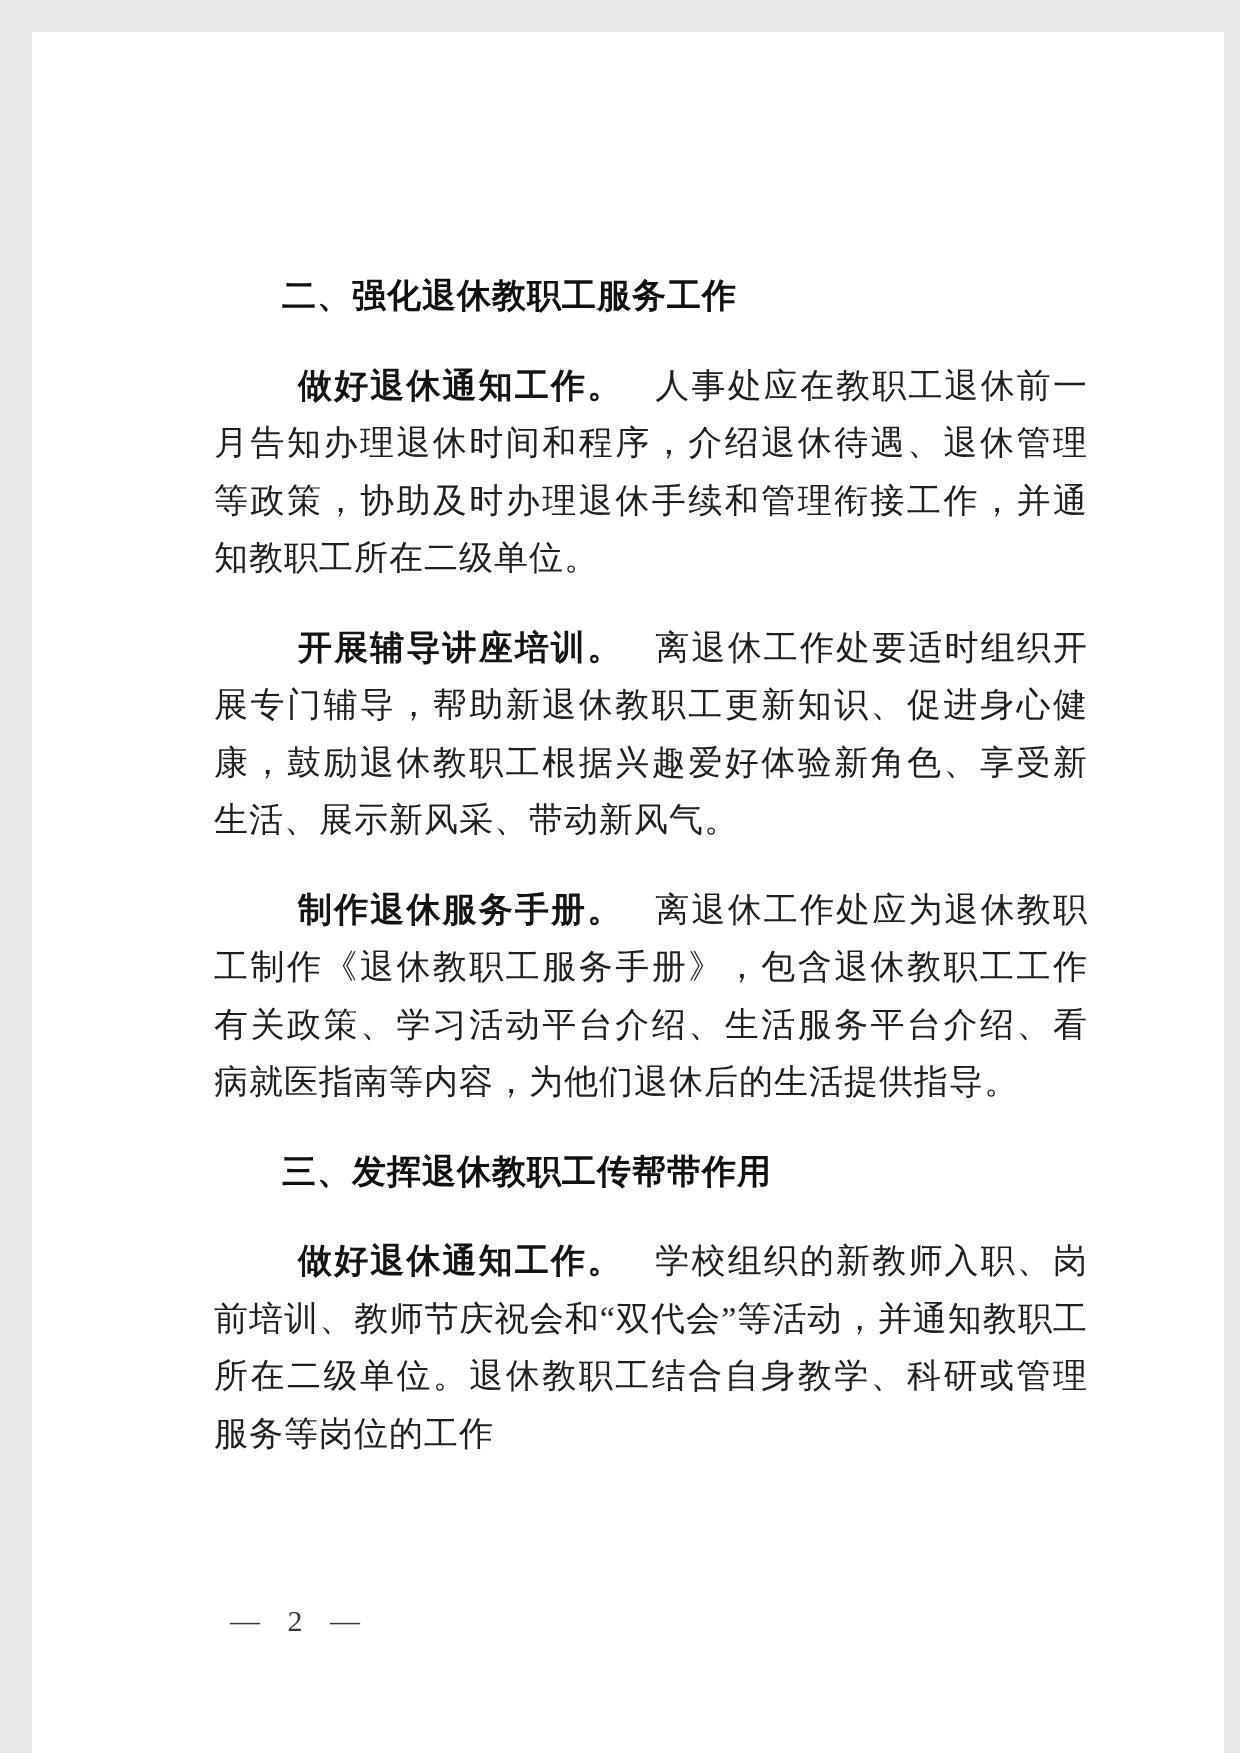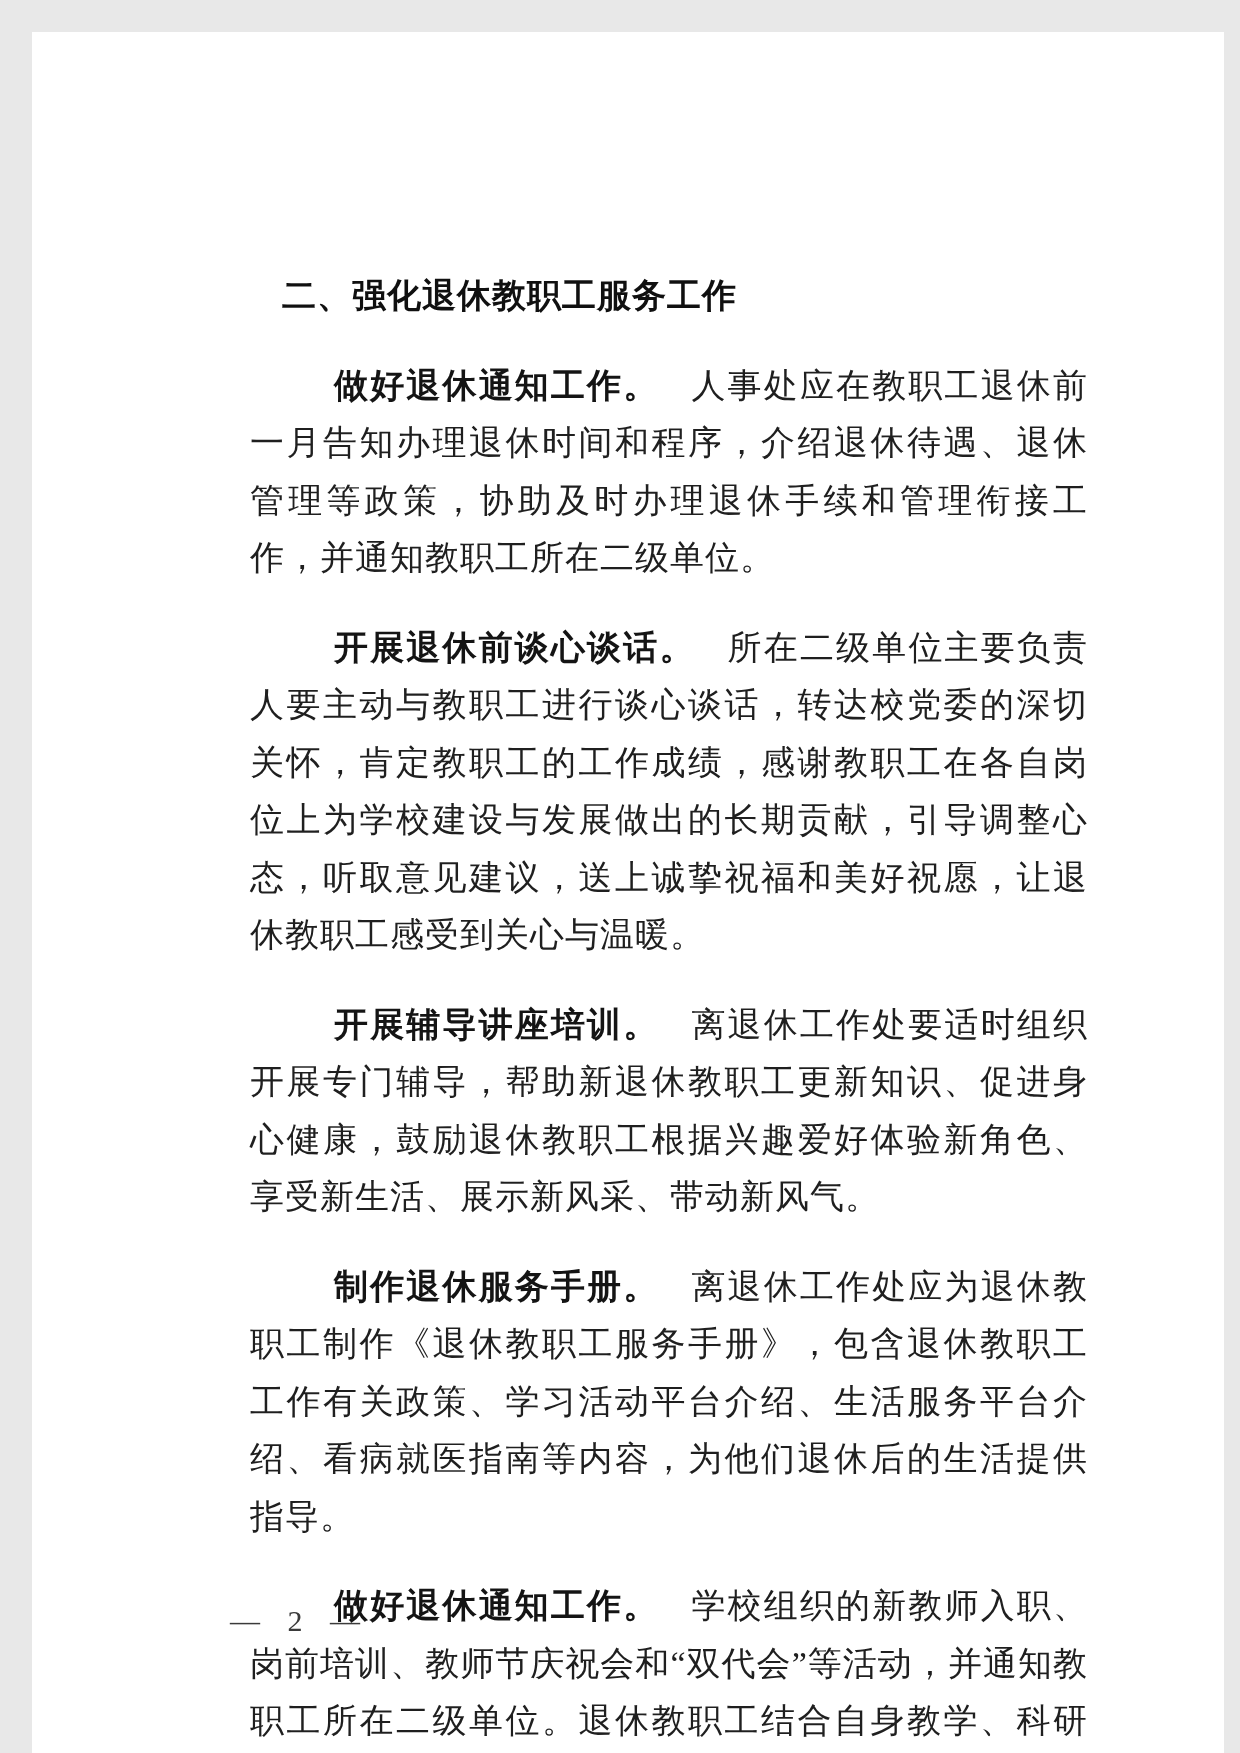--- a/index.html
+++ b/index.html
@@ -27,21 +27,20 @@
   }
   .heading {
     font-family: "Liberation Sans", sans-serif;
     font-weight: 700;
     color: #101010;
     letter-spacing: 1px;
   }
   .para {
     text-align: justify;
     letter-spacing: 1px;
-    margin-left: 36px;
   }
   .lead {
     font-weight: 700;
     color: #141414;
   }
   .page-number {
     position: absolute;
     left: 182px;
     top: 1556px;
     font-size: 30px;
@@ -52,23 +51,23 @@
 </style>
 </head>
 <body>
 
 <div class="page">
   <main class="content" id="content">
   <h2 class="heading">二、强化退休教职工服务工作</h2>
 
   <p class="para"><span class="lead">做好退休通知工作。</span><span class="body-text">人事处应在教职工退休前一月告知办理退休时间和程序，介绍退休待遇、退休管理等政策，协助及时办理退休手续和管理衔接工作，并通知教职工所在二级单位。</span></p>
 
-  <p class="para"><span class="lead">开展退休前谈心谈话。</span><span class="body-text">所在二级单位主要负责人要主动与教职工进行谈心谈话，转达校党委的深切关怀，肯定教职工的工作成绩，感谢教职工在各自岗位上为学校建设与发展做出的长期贡献，引导调整心态，听取意见建议，送上诚挚祝福和美好祝愿，让退休教职工感受到关心与温暖。</span></p>
 
   <p class="para"><span class="lead">开展辅导讲座培训。</span><span class="body-text">离退休工作处要适时组织开展专门辅导，帮助新退休教职工更新知识、促进身心健康，鼓励退休教职工根据兴趣爱好体验新角色、享受新生活、展示新风采、带动新风气。</span></p>
 
   <p class="para"><span class="lead">制作退休服务手册。</span><span class="body-text">离退休工作处应为退休教职工制作《退休教职工服务手册》，包含退休教职工工作有关政策、学习活动平台介绍、生活服务平台介绍、看病就医指南等内容，为他们退休后的生活提供指导。</span></p>
 
+  <h2 class="heading">三、发挥退休教职工传帮带作用</h2>
 
   <p class="para"><span class="lead">做好退休通知工作。</span><span class="body-text">学校组织的新教师入职、岗前培训、教师节庆祝会和“双代会”等活动，并通知教职工所在二级单位。退休教职工结合自身教学、科研或管理服务等岗位的工作</span></p>
 </main>
   <div class="page-number">— 2 —</div>
 </div>
 
 </body></html>

